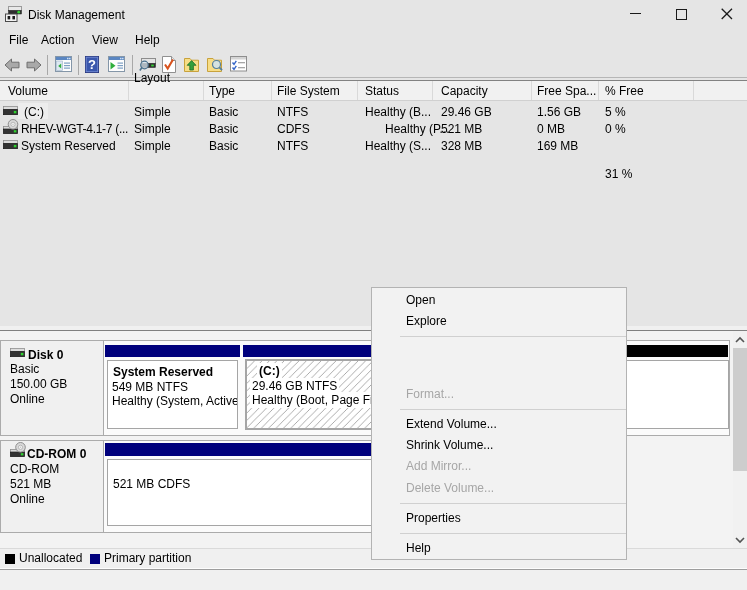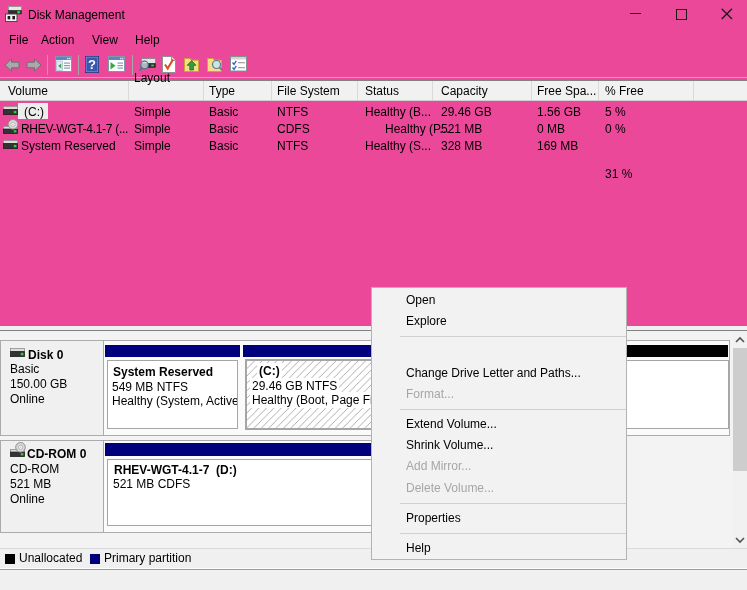--- a/index.html
+++ b/index.html
@@ -4,21 +4,21 @@
 <style>
   html,body{margin:0;padding:0;}
   body{width:747px;height:590px;overflow:hidden;background:#fff;
        font-family:"Liberation Sans",sans-serif;font-size:12px;color:#000;}
   .ab{position:absolute;}
   .t{position:absolute;height:16px;line-height:16px;white-space:nowrap;}
   .b{font-weight:bold;}
   .gray{color:#a6a6a6;}
   .hline{position:absolute;height:1px;}
   .vline{position:absolute;width:1px;}
-  #win{position:absolute;left:0;top:0;width:747px;height:432px;background:#ec4899;}
+  #win{position:absolute;left:0;top:0;width:747px;height:432px;background:#e5e5e5;}
 </style>
 </head>
 <body>
 <div id="win">
 
 <div class="ab" style="left:5px;top:6px;width:18px;height:16px;">
 <svg width="18" height="16">
   <rect x="3.5" y="0.5" width="13" height="4" fill="#e9e9e9" stroke="#9a9a9a" stroke-width="1"></rect>
   <rect x="3.5" y="4.5" width="13" height="3.5" fill="#2e2e2e" stroke="#222" stroke-width="0.5"></rect>
   <circle cx="13.7" cy="6.2" r="1.4" fill="#35d435"></circle>
@@ -239,21 +239,20 @@
     <circle cx="10.5" cy="5.3" r="2.1" fill="#f7f7f7" stroke="#ababab" stroke-width="0.8"></circle>
     <circle cx="10.5" cy="5.3" r="0.8" fill="#c4c4c4"></circle>
   </svg>
   <div class="t b" style="left:27px;top:446px;">CD-ROM 0</div>
   <div class="t" style="left:10px;top:461px;">CD-ROM</div>
   <div class="t" style="left:10px;top:475.5px;">521 MB</div>
   <div class="t" style="left:10px;top:491px;">Online</div>
 
   <div class="ab" style="left:105px;top:443px;width:513px;height:13px;background:#00007c;"></div>
   <div class="ab" style="left:107px;top:459px;width:509px;height:67px;background:#fff;border:1px solid #a5a5a5;box-sizing:border-box;overflow:hidden;">
-    <div class="t b" style="left:6px;top:1.5px;">RHEV-WGT-4.1-7&nbsp; (D:)</div>
     <div class="t" style="left:5px;top:16px;">521 MB CDFS</div>
   </div>
 
   <div class="ab" style="left:733px;top:331px;width:14px;height:217px;background:#f1f1f1;"></div>
   <svg class="ab" style="left:733px;top:334px;" width="14" height="12">
     <path d="M3,8 L7,4 L11,8" fill="none" stroke="#545454" stroke-width="1.6"></path>
   </svg>
   <div class="ab" style="left:733px;top:348px;width:14px;height:123px;background:#cdcdcd;"></div>
   <svg class="ab" style="left:733px;top:534px;" width="14" height="12">
     <path d="M3,4 L7,8 L11,4" fill="none" stroke="#545454" stroke-width="1.6"></path>
@@ -266,21 +265,20 @@
 <div class="ab" style="left:0;top:570px;width:747px;height:20px;background:#f0f0f0;"></div>
 <div class="ab" style="left:5px;top:554px;width:10px;height:10px;background:#000;"></div>
 <div class="t" style="left:19px;top:550px;">Unallocated</div>
 <div class="ab" style="left:90px;top:554px;width:10px;height:10px;background:#00007c;"></div>
 <div class="t" style="left:104px;top:550px;">Primary partition</div>
 
 <div id="menu" class="ab" style="left:371px;top:287px;width:256px;height:273px;background:#f2f2f2;border:1px solid #b3b3b3;box-sizing:border-box;">
   <div class="t" style="left:34px;top:3.9px;">Open</div>
   <div class="t" style="left:34px;top:25.1px;">Explore</div>
   <div class="hline" style="left:28px;top:48.2px;width:226px;background:#d0d0d0;"></div>
-  <div class="t" style="left:34px;top:76.5px;">Change Drive Letter and Paths...</div>
   <div class="t gray" style="left:34px;top:97.7px;">Format...</div>
   <div class="hline" style="left:28px;top:120.6px;width:226px;background:#d0d0d0;"></div>
   <div class="t" style="left:34px;top:127.9px;">Extend Volume...</div>
   <div class="t" style="left:34px;top:149.1px;">Shrink Volume...</div>
   <div class="t gray" style="left:34px;top:170.3px;">Add Mirror...</div>
   <div class="t gray" style="left:34px;top:191.5px;">Delete Volume...</div>
   <div class="hline" style="left:28px;top:214.9px;width:226px;background:#d0d0d0;"></div>
   <div class="t" style="left:34px;top:221.7px;">Properties</div>
   <div class="hline" style="left:28px;top:244.9px;width:226px;background:#d0d0d0;"></div>
   <div class="t" style="left:34px;top:251.9px;">Help</div>

